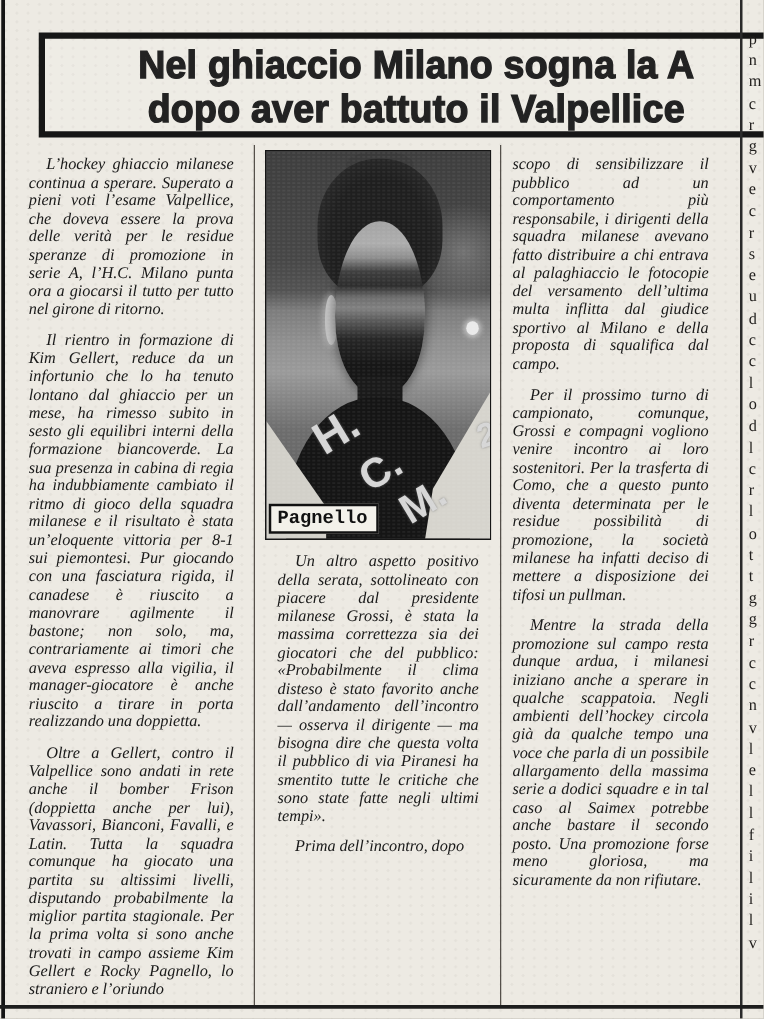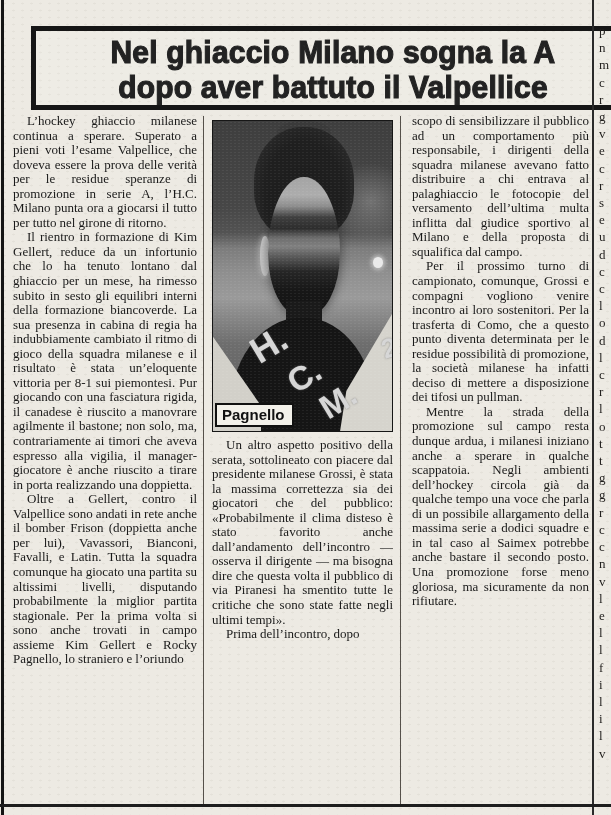--- a/index.html
+++ b/index.html
@@ -39,25 +39,25 @@
     -webkit-text-stroke:1.1px #242424;
     white-space:nowrap;
     transform:scaleY(1.04);
   }
   
   .col{
     position:absolute;top:114px;height:692px;overflow:hidden;
     font-size:13px;line-height:14.55px;text-align:justify;
     hyphens:auto;-webkit-hyphens:auto;word-spacing:-0.2px;
   }
-  .col p{margin:0;}
+  .col p{margin:10px;font-style:italic;}
   .col p.indent{text-indent:14px;}
   .col1{left:13px;width:184px;}
   .col2{left:212px;width:181px;}
-  .col3{left:412px;width:177px;}
+  .col3{left:400px;width:177px;}
   .vrule{position:absolute;width:1px;background:#55504a;}
   .vrule1{left:203px;top:116px;height:690px;}
   .vrule2{left:400px;top:116px;height:690px;}
   .page-col-rule{position:absolute;left:592px;top:0;width:2px;height:815px;background:#2a2a2a;}
   
   .photo{
     position:relative;width:179px;height:310px;margin:6px 0 6px 0;
     border:1px solid #161616;background:#4a4a4a;overflow:hidden;
   }
   .ph-bg{
@@ -124,21 +124,21 @@
   .jl-2{right:-5px;top:71%;font-size:27px;transform:rotate(-18deg);}
   .ph-grain{
     position:absolute;inset:0;
     background-image:radial-gradient(rgba(255,255,255,0.06) 1px, transparent 1.3px);
     background-size:4px 3px;
   }
   .photo-caption{
     position:absolute;left:2px;bottom:4px;
     background:#f3f1ea;border:2px solid #111;
     padding:0 7px 1px 5px;
-    font-family:Liberation Sans, sans-serif;font-weight:bold;
+    font-family:Liberation Mono, monospace;font-weight:bold;
     font-size:15px;line-height:19px;color:#111;
   }
   
   .byline{
     margin:0;text-align:right;padding-right:12px;
     font-weight:bold;font-size:13.5px;
   }
   
   .edge-strip{
     position:absolute;left:596px;top:0;width:15px;height:815px;

